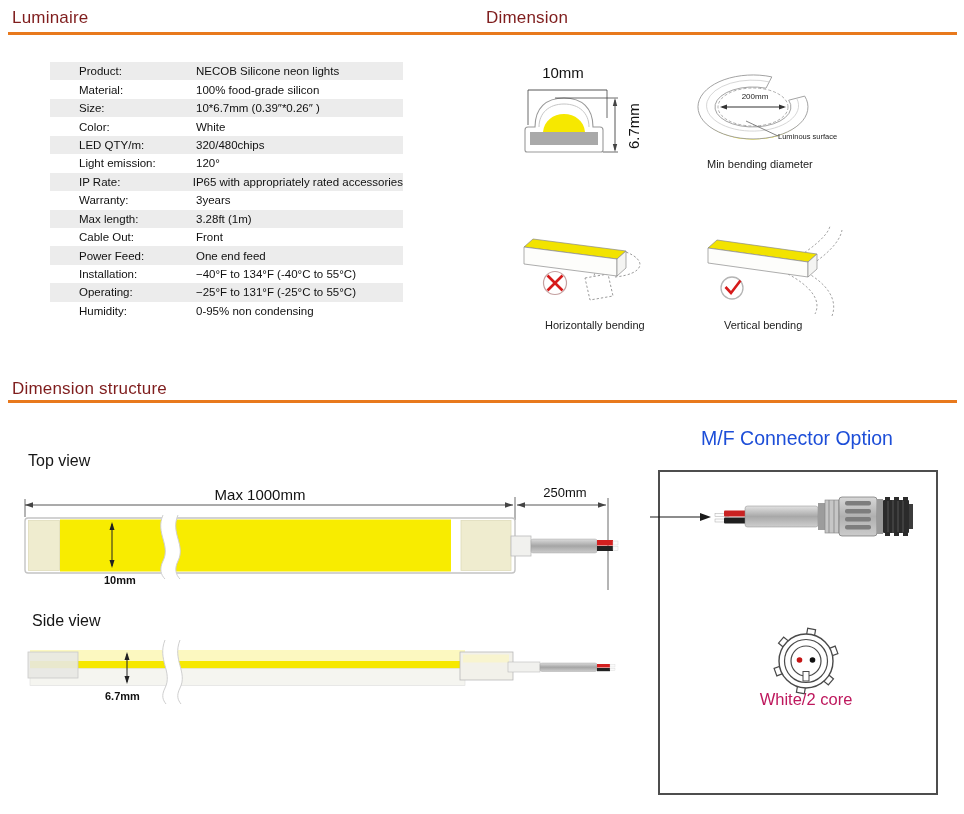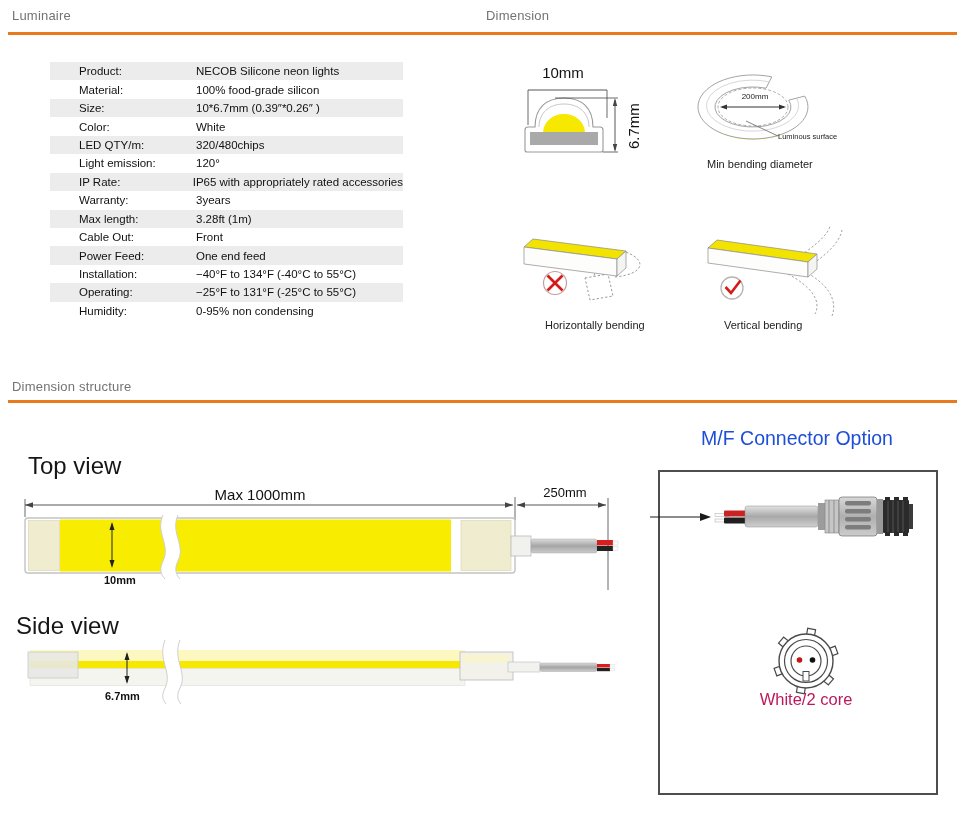--- a/index.html
+++ b/index.html
@@ -1,31 +1,31 @@
 <!DOCTYPE html>
 <html><head>
 <meta charset="utf-8">
 <style>
   html,body{margin:0;padding:0;background:#fff;}
   .page{position:relative;width:964px;height:814px;background:#fff;overflow:hidden;
         font-family:"Liberation Sans","DejaVu Sans",sans-serif;color:#1a1a1a;}
-  .sec-title{position:absolute;font-size:13px;color:#737373;letter-spacing:.2px;}
+  .sec-title{position:absolute;font-size:17px;color:#7f1d1d;letter-spacing:.2px;}
   .rule{position:absolute;left:8px;width:949px;height:3px;background:#E8791D;}
   
   .spec-table{position:absolute;left:50px;top:62px;width:353px;font-size:11.5px;color:#111;}
   .trow{display:flex;align-items:center;height:18.45px;padding-left:20px;}
   .trow:nth-child(odd){background:#ECECEC;}
   .tlabel{width:117px;padding-left:9px;white-space:nowrap;}
   .tvalue{flex:1;white-space:nowrap;}
   .dim-big{position:absolute;font-size:15px;color:#111;}
   .dim-mid{position:absolute;font-size:13px;color:#111;}
   .dim-small{position:absolute;font-size:11px;font-weight:bold;color:#111;}
   .tiny{position:absolute;font-size:8px;color:#222;}
   .caption{position:absolute;font-size:11px;color:#222;}
-  .view-title{position:absolute;font-size:24px;color:#161616;}
+  .view-title{position:absolute;font-size:16px;color:#161616;}
   .rot{transform:rotate(-90deg);transform-origin:center;}
   .mf-box{position:absolute;left:658px;top:470px;width:276px;height:321px;border:2px solid #4d4d4d;}
   .mf-title{position:absolute;left:660px;top:427px;width:274px;text-align:center;font-size:19.5px;color:#1d4ed8;}
   .core-label{position:absolute;left:751px;top:690px;width:110px;text-align:center;font-size:16.5px;color:#be185d;}
   svg{position:absolute;overflow:visible;}
 </style>
 </head>
 <body>
 
 <div class="page">
@@ -193,21 +193,21 @@
     <rect x="577" y="45" width="16" height="5.5" fill="#D42020"></rect>
     <rect x="577" y="51" width="16" height="5" fill="#222222"></rect>
     <rect x="593" y="46" width="5" height="4" fill="#fbfbfb" stroke="#ccc" stroke-width="0.4"></rect>
     <rect x="593" y="51.5" width="5" height="4" fill="#fbfbfb" stroke="#ccc" stroke-width="0.4"></rect>
     <line x1="92" y1="29" x2="92" y2="71" stroke="#222" stroke-width="1"></line>
     <polygon points="92,27 89.5,35 94.5,35" fill="#222"></polygon>
     <polygon points="92,73 89.5,65 94.5,65" fill="#222"></polygon>
   </svg>
   <div class="dim-small" style="left:104px;top:574px">10mm</div>
 
-  <div class="view-title" style="left:16px;top:612px">Side view</div>
+  <div class="view-title" style="left:32px;top:612px">Side view</div>
   <svg style="left:20px;top:640px" width="640" height="75" viewBox="0 0 640 75">
     <defs>
       <linearGradient id="cgrad-side" x1="0" y1="0" x2="0" y2="1">
         <stop offset="0" stop-color="#dcdcdc"></stop>
           <stop offset="0.5" stop-color="#a5a5a5"></stop>
           <stop offset="1" stop-color="#cdcdcd"></stop>
       </linearGradient>
     </defs>
     <rect x="10" y="10" width="435" height="11" fill="#FCF8C0"></rect>
     <rect x="10" y="21" width="435" height="7.5" fill="#F6E800"></rect>

